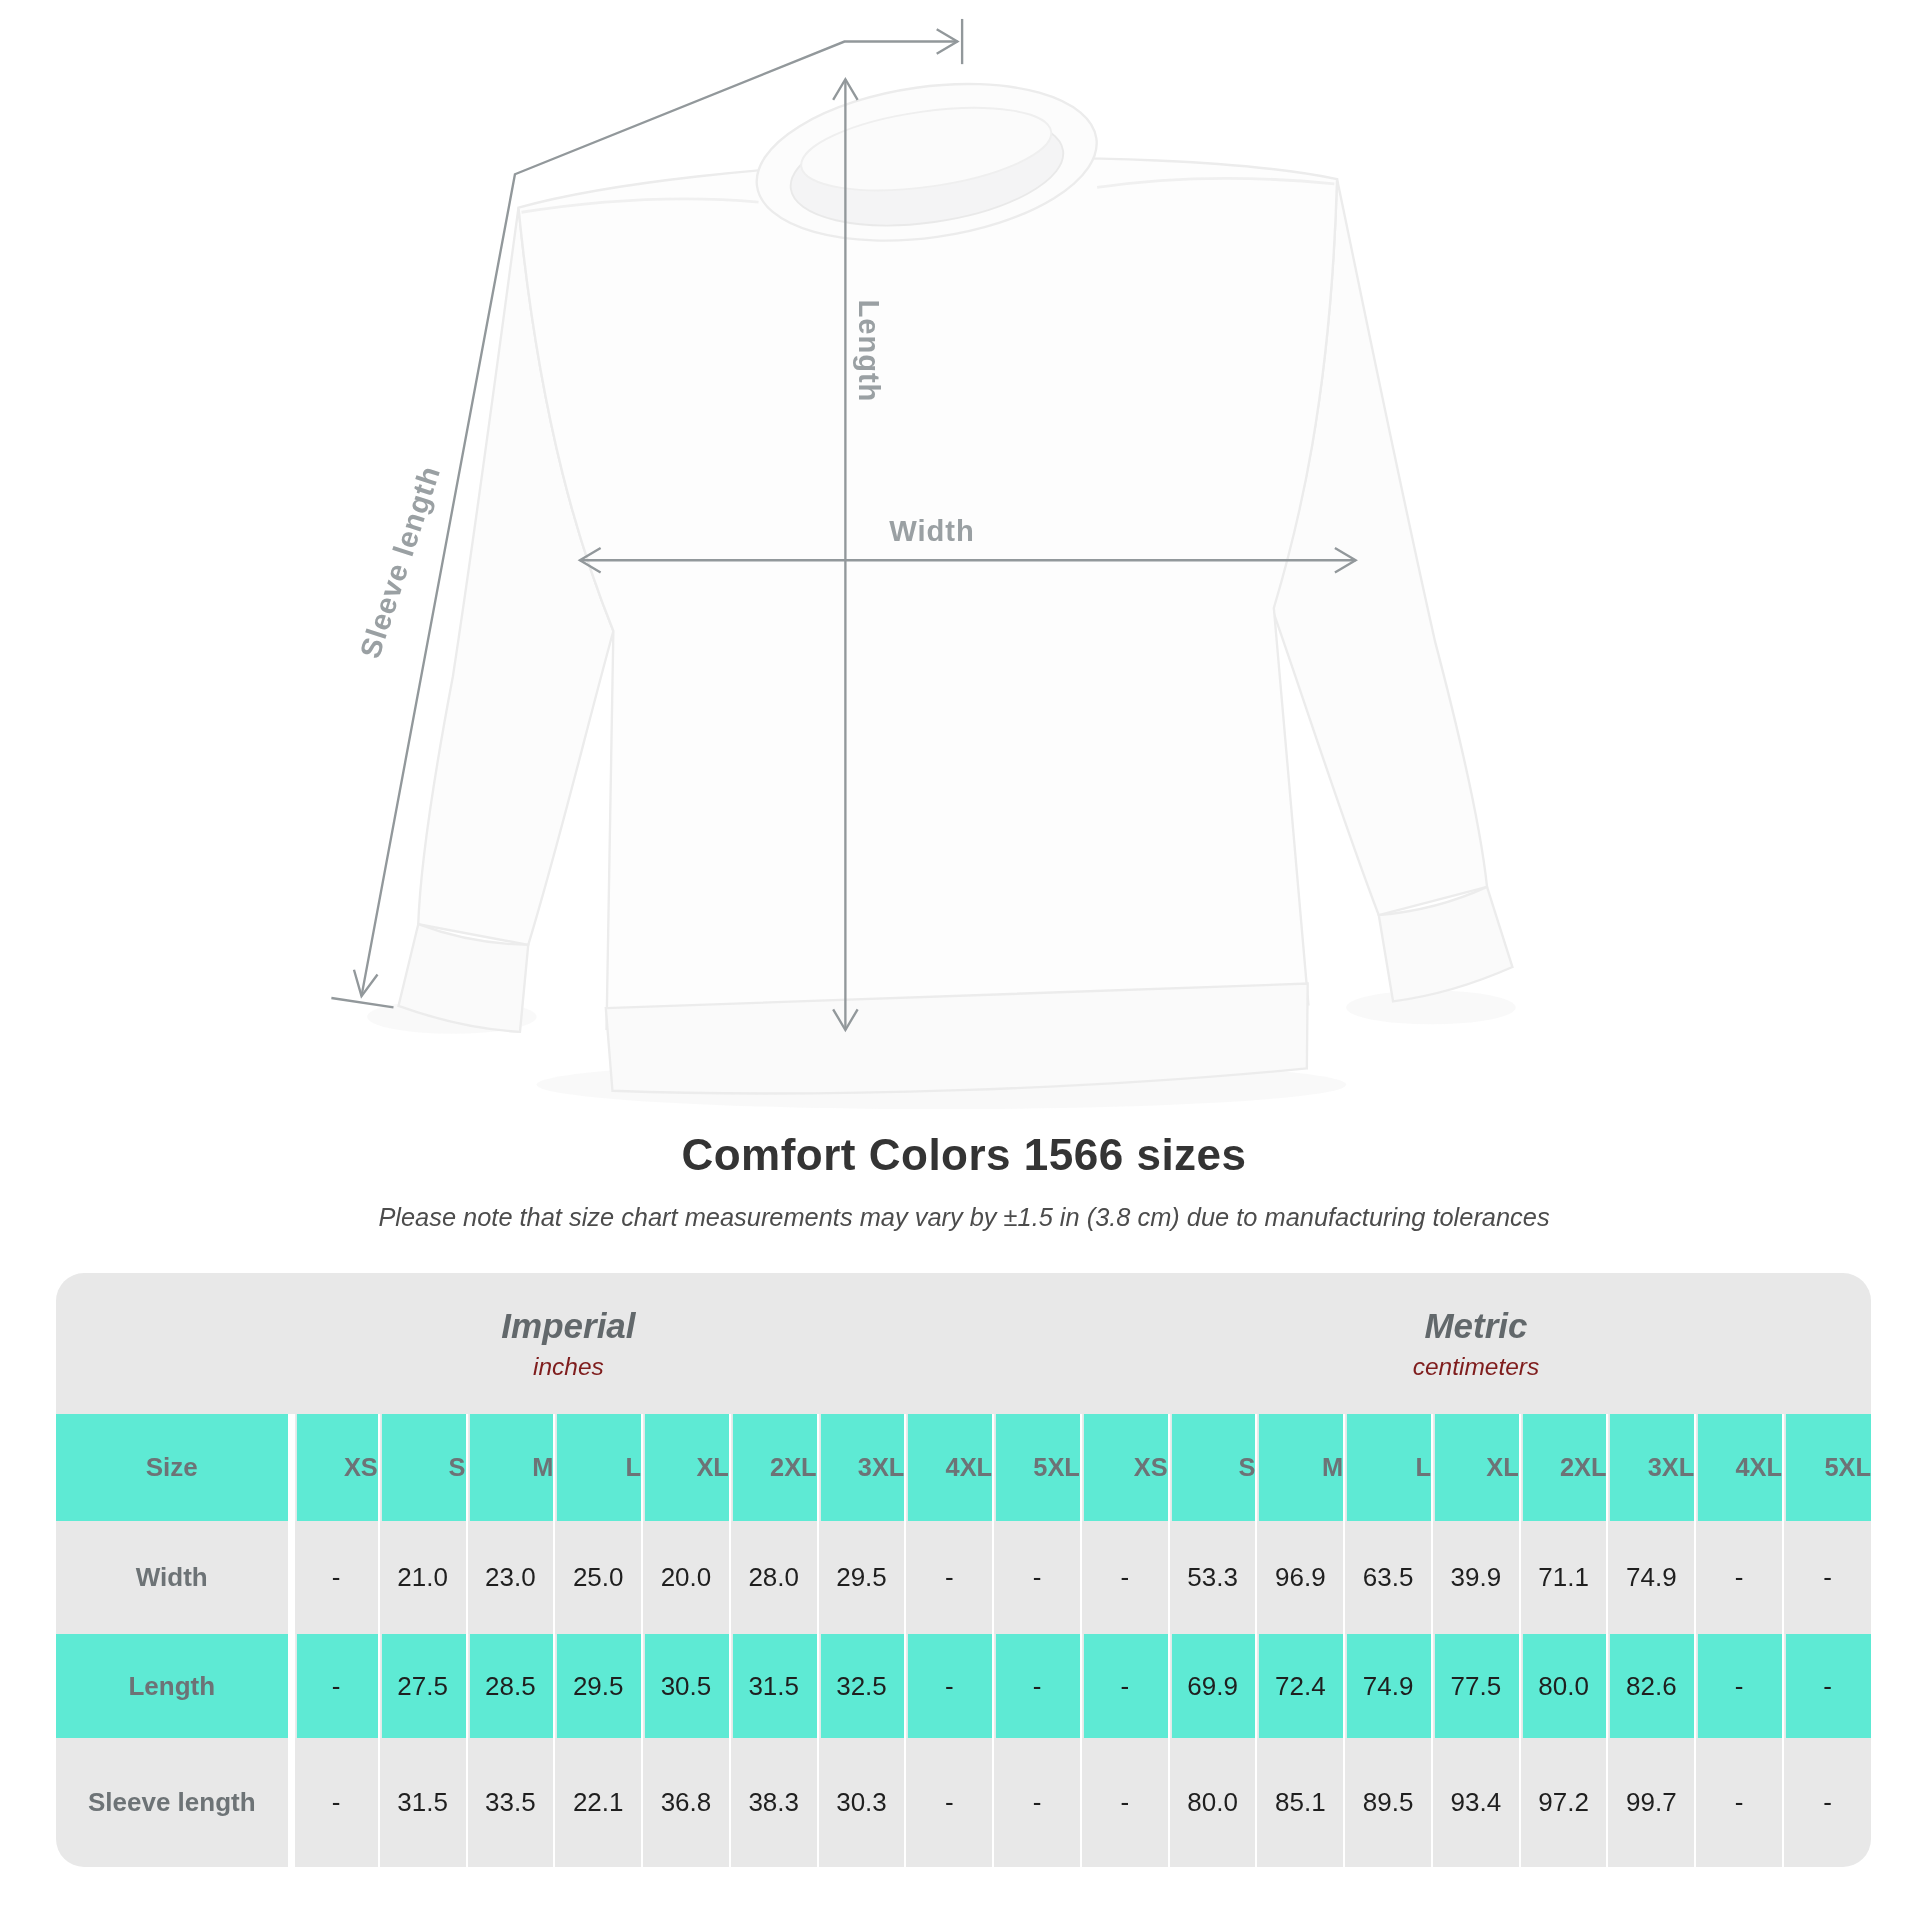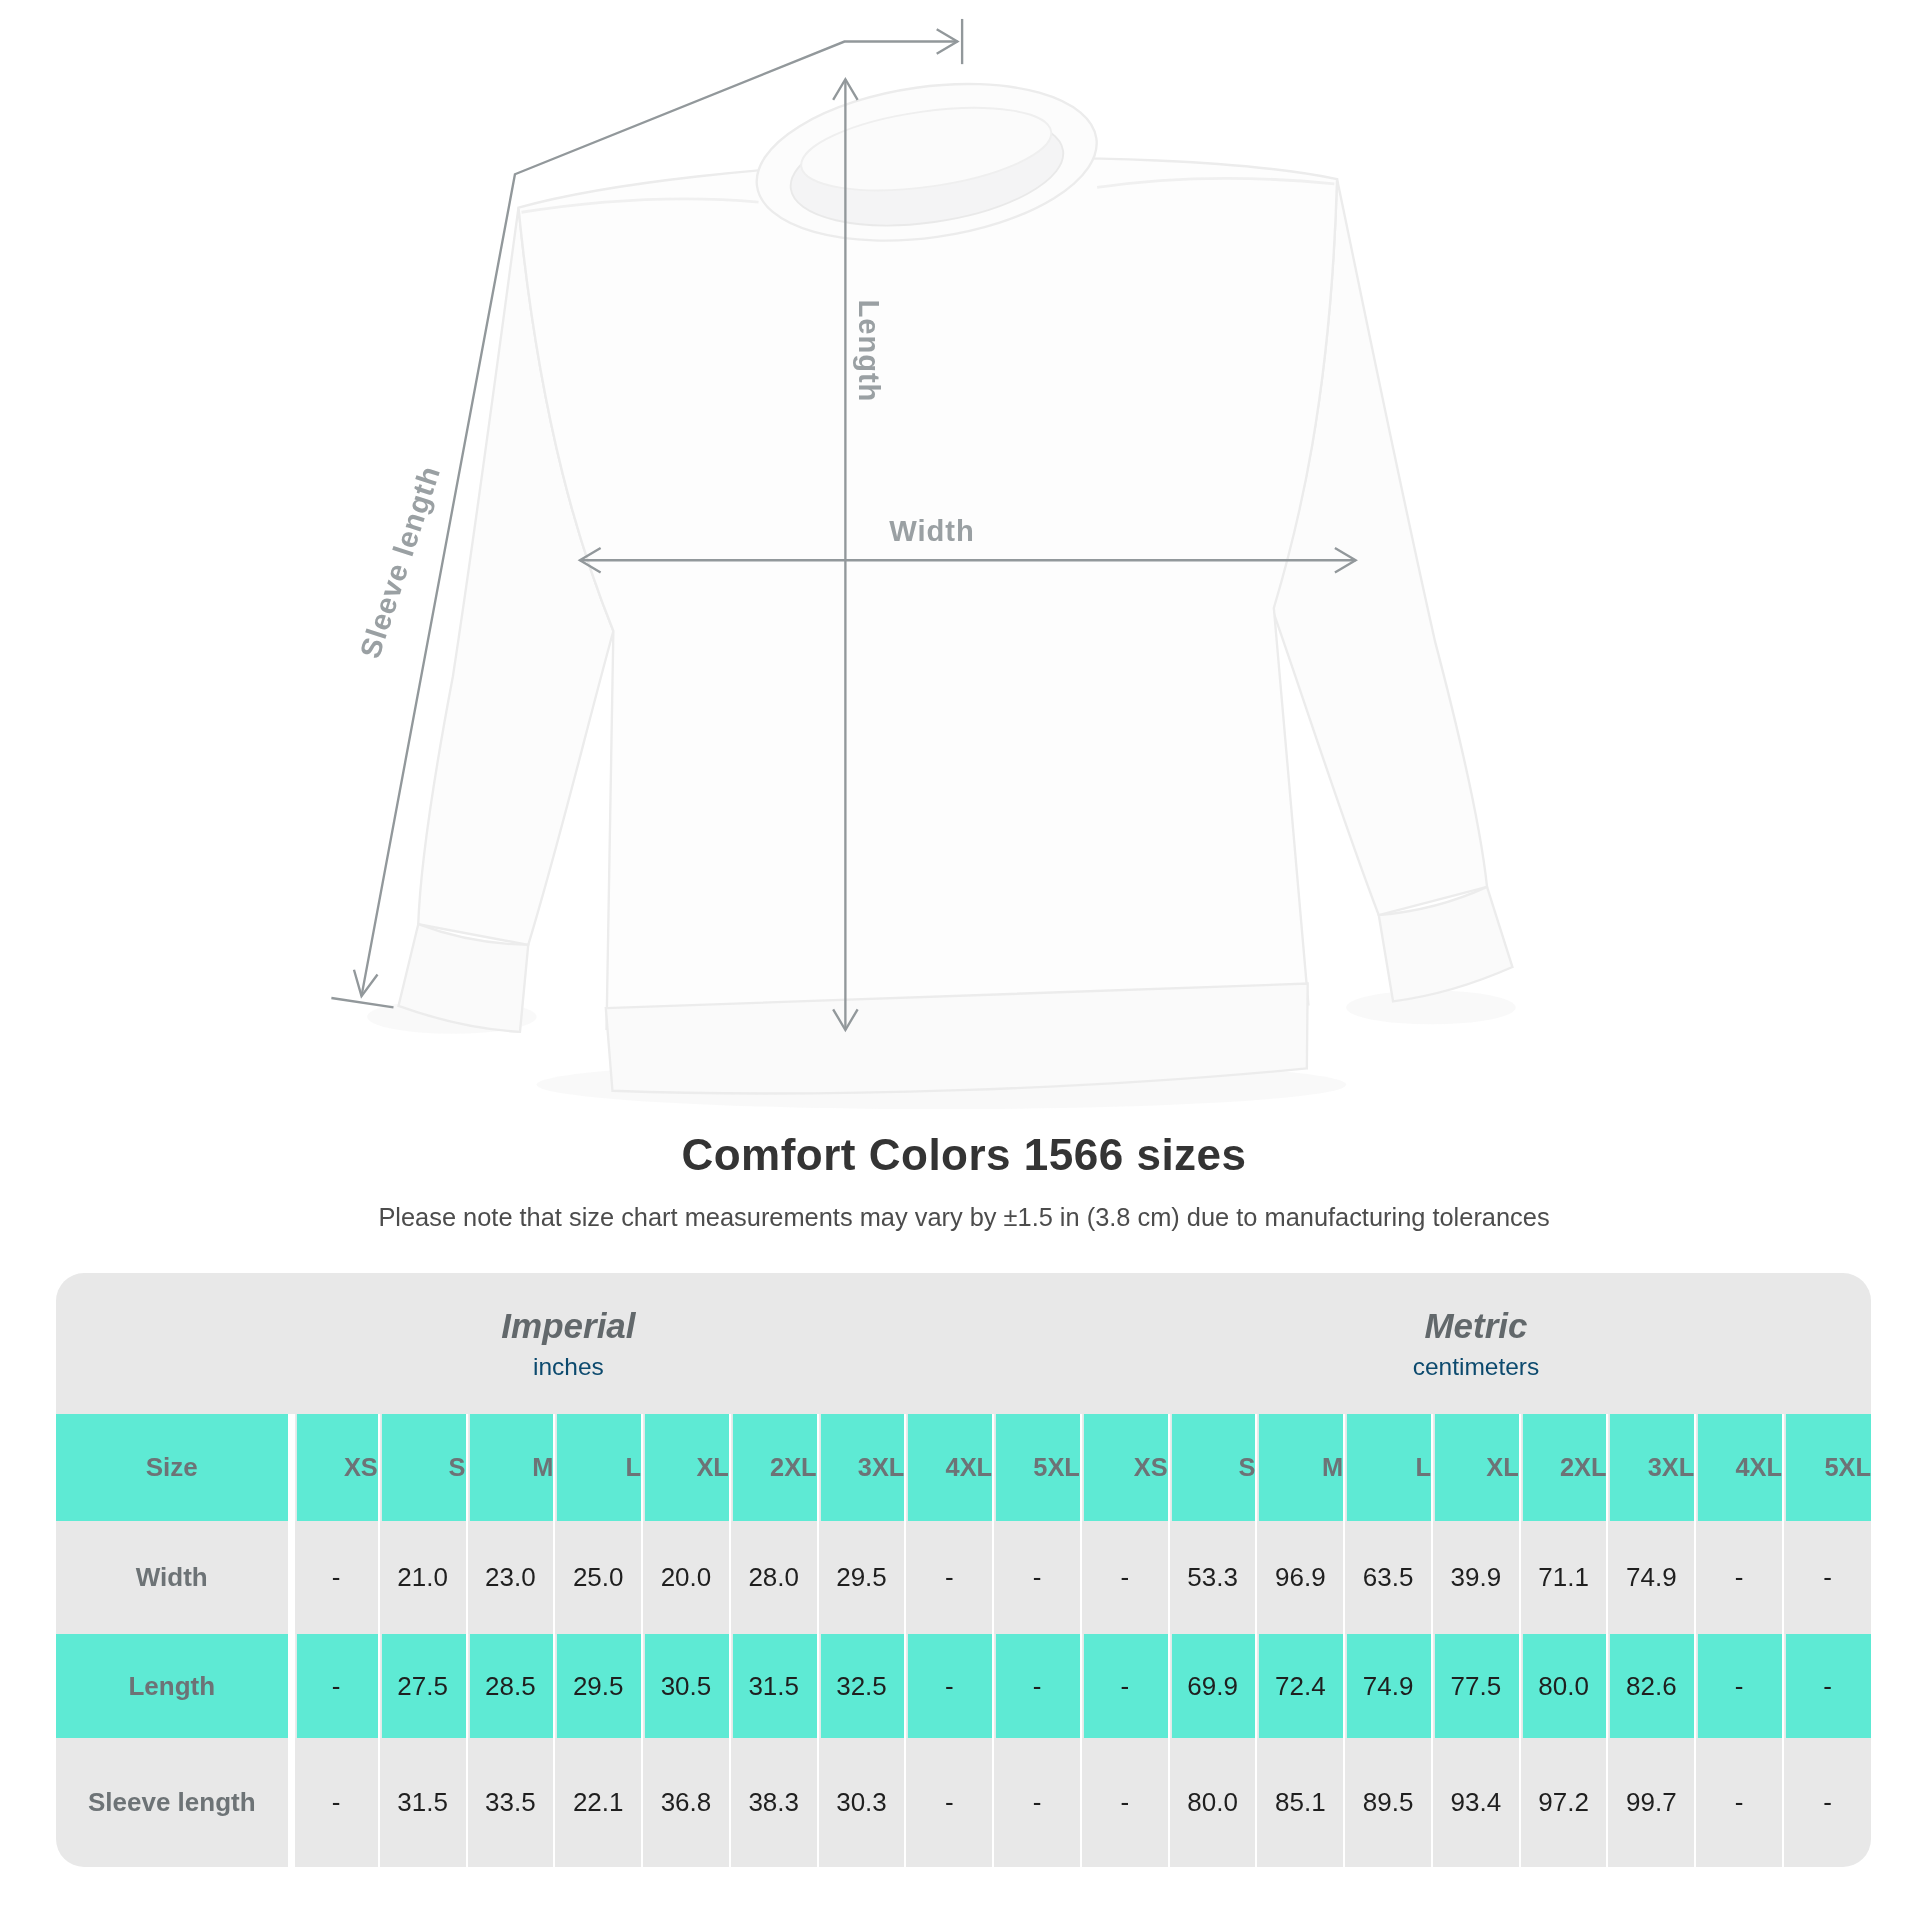--- a/index.html
+++ b/index.html
@@ -7,39 +7,39 @@
     width:1928px;height:1928px;position:relative;background:#ffffff;
     font-family:"Liberation Sans", sans-serif;overflow:hidden;
   }
   .shirt-area{position:absolute;top:0;left:0;width:1928px;height:1177px;}
   .page-title{
     position:absolute;top:1130px;left:0;width:1928px;text-align:center;
     font-size:44px;font-weight:700;color:#343434;letter-spacing:0.5px;
   }
   .page-subtitle{
     position:absolute;top:1203px;left:0;width:1928px;text-align:center;
-    font-size:25.4px;color:#4c4c4c;
+    font-size:25.4px;font-style:italic;color:#4c4c4c;
   }
   .table-wrap{
     position:absolute;top:1273px;left:56px;width:1815px;height:594px;
     border-radius:28px;overflow:hidden;background:#ffffff;
   }
   table.sizetable{
     width:100%;height:100%;border-collapse:collapse;table-layout:fixed;
   }
   col.c-lbl{width:235px;}
   tr.band-row{height:141px;padding-left:44px;}
   tr.hdr-row{height:107px;}
   tr.r-width{height:113px;}
   tr.r-length{height:104px;}
   tr.r-sleeve{height:129px;}
   td{padding:0;text-align:center;vertical-align:middle;}
   td.band{background:#e8e8e8;border:none;}
   .grp-label{font-size:35px;font-weight:700;font-style:italic;color:#62686b;}
-  .grp-sub{font-size:24.5px;color:#0c4a6e;margin-top:7.5px;}
+  .grp-sub{font-size:24.5px;font-style:italic;color:#7f1d1d;margin-top:7.5px;}
   td.lbl{
     border-left:none;font-size:26px;font-weight:700;color:#6d7376;
   }
   td.h,td.d{border-left:2.8px solid #ffffff;}
   td.first{border-left-width:7.5px;}
   td.h{font-size:25.4px;font-weight:700;color:#6d7376;text-align:right;}
   td.d{font-size:26px;color:#1f1f1f;}
   tr.rg td{background:#e8e8e8;}
   tr.rw td{background:#5eead4;}
   tr.rw td.h, tr.rw td.d{box-shadow:inset 1.9px 0 0 #ebebeb;}

